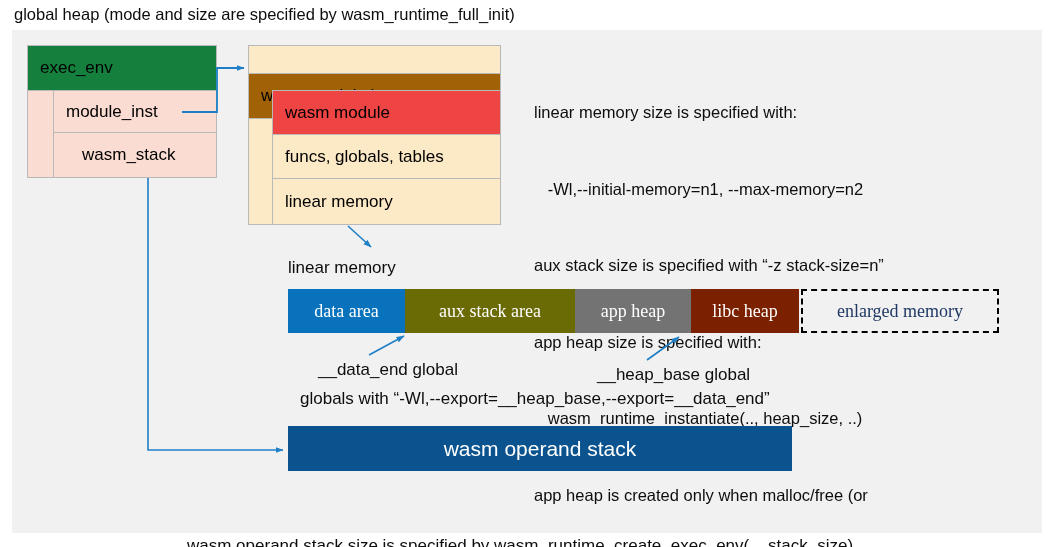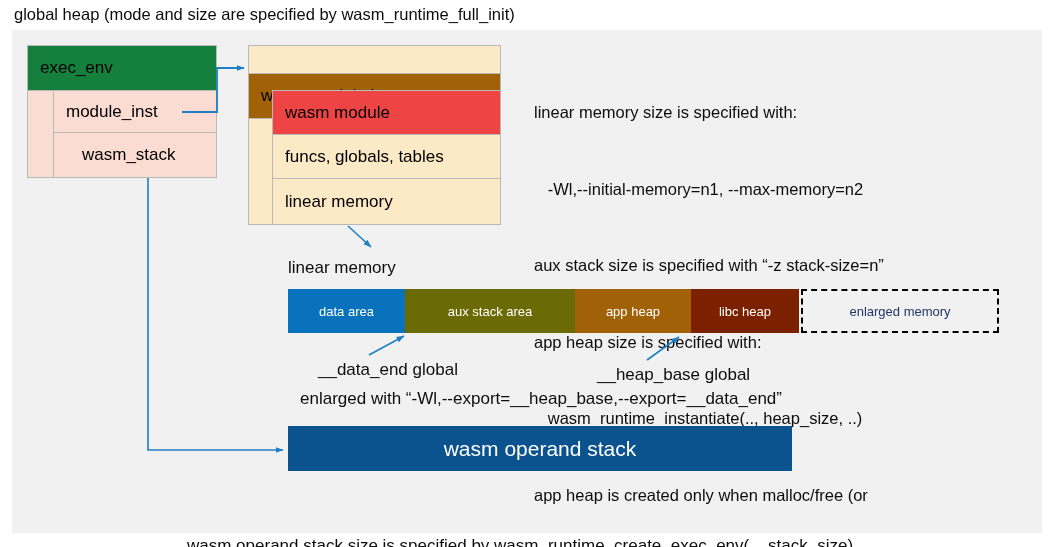--- a/index.html
+++ b/index.html
@@ -135,28 +135,29 @@
     left: 288px;
     top: 289px;
     height: 44px;
     display: flex;
     align-items: stretch;
   }
   .seg {
     display: flex;
     align-items: center;
     justify-content: center;
-    font-size: 13px;
+    font-size: 18px;
     color: #ffffff;
     white-space: nowrap;
     box-sizing: border-box;
+    font-family: Liberation Serif, serif;
   }
   .seg-data      { width: 117px; background: #0872BC; }
   .seg-aux       { width: 170px; background: #6B6B06; }
-  .seg-appheap   { width: 116px; background: #a16207; }
+  .seg-appheap   { width: 116px; background: #737373; }
   .seg-libcheap  { width: 108px; background: #7B2100; }
   .seg-enlarged  {
     width: 198px;
     background: #f1f1f1;
     color: #1F3864;
     border: 2.5px dashed #000000;
     margin-left: 2px;
   }
 
   
@@ -245,21 +246,21 @@
   <div class="membar">
     <div class="seg seg-data">data area</div>
     <div class="seg seg-aux">aux stack area</div>
     <div class="seg seg-appheap">app heap</div>
     <div class="seg seg-libcheap">libc heap</div>
     <div class="seg seg-enlarged">enlarged memory</div>
   </div>
 
   <div class="lbl-dataend">__data_end global</div>
   <div class="lbl-heapbase">__heap_base global</div>
-  <div class="lbl-exported">enlarged with “-Wl,--export=__heap_base,--export=__data_end”</div>
+  <div class="lbl-exported">globals with “-Wl,--export=__heap_base,--export=__data_end”</div>
 
   <div class="operand-stack">wasm operand stack</div>
 
   <div class="note-bottom">
     <div>wasm operand stack size is specified by wasm_runtime_create_exec_env(.., stack_size)</div>
     
   </div>
 
   <svg class="connectors" viewBox="0 0 1054 547" xmlns="http://www.w3.org/2000/svg">
     <defs>

